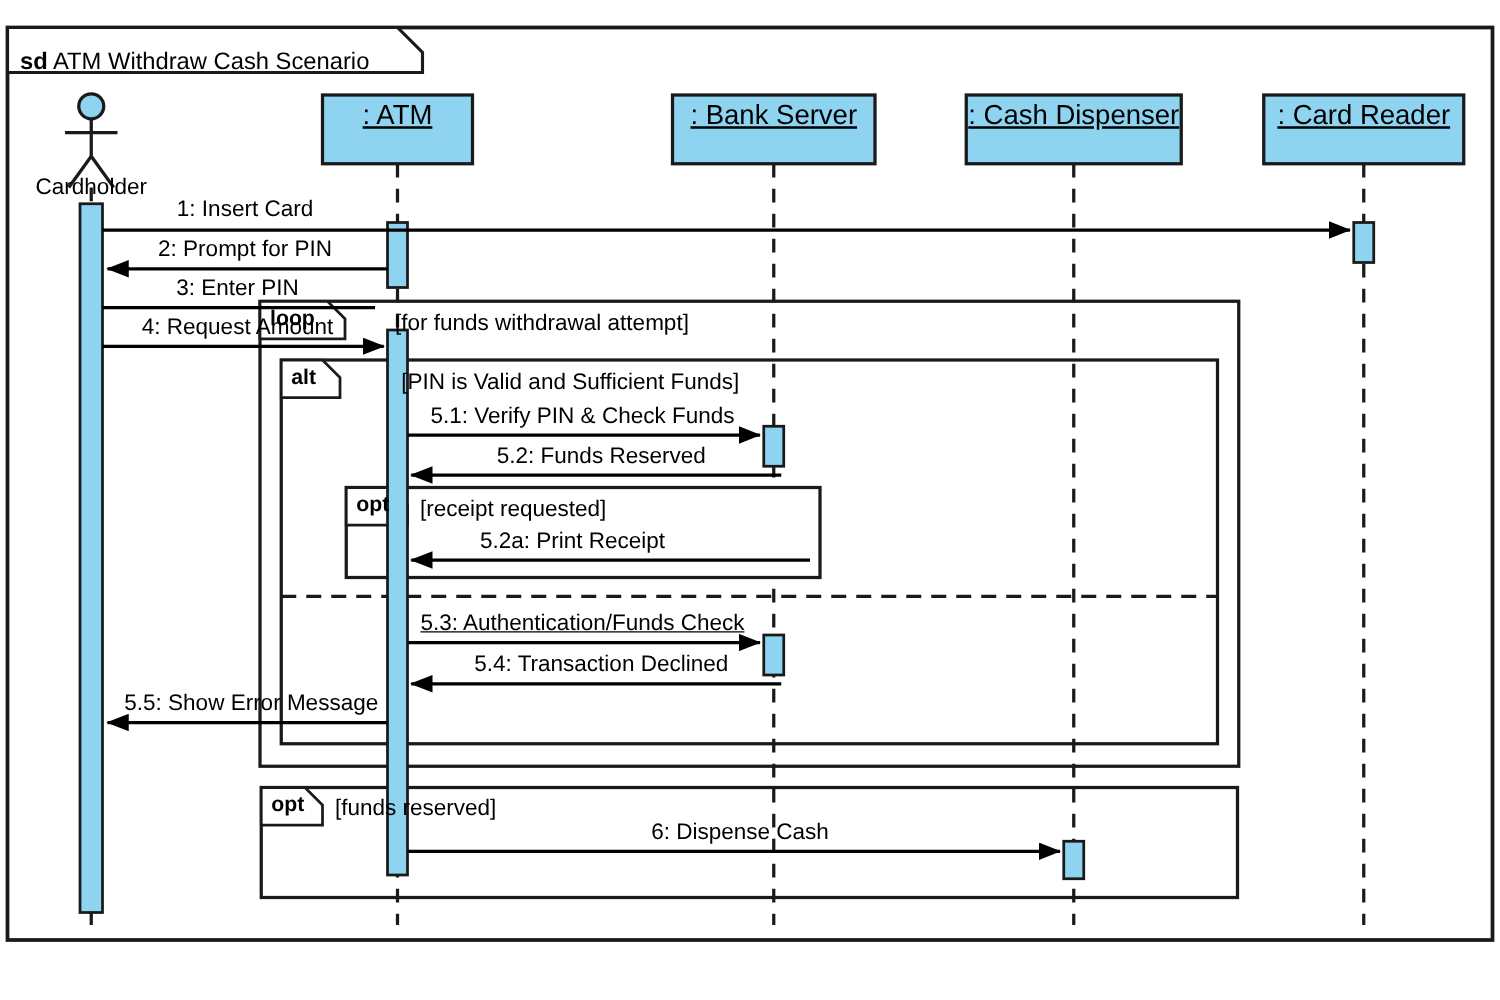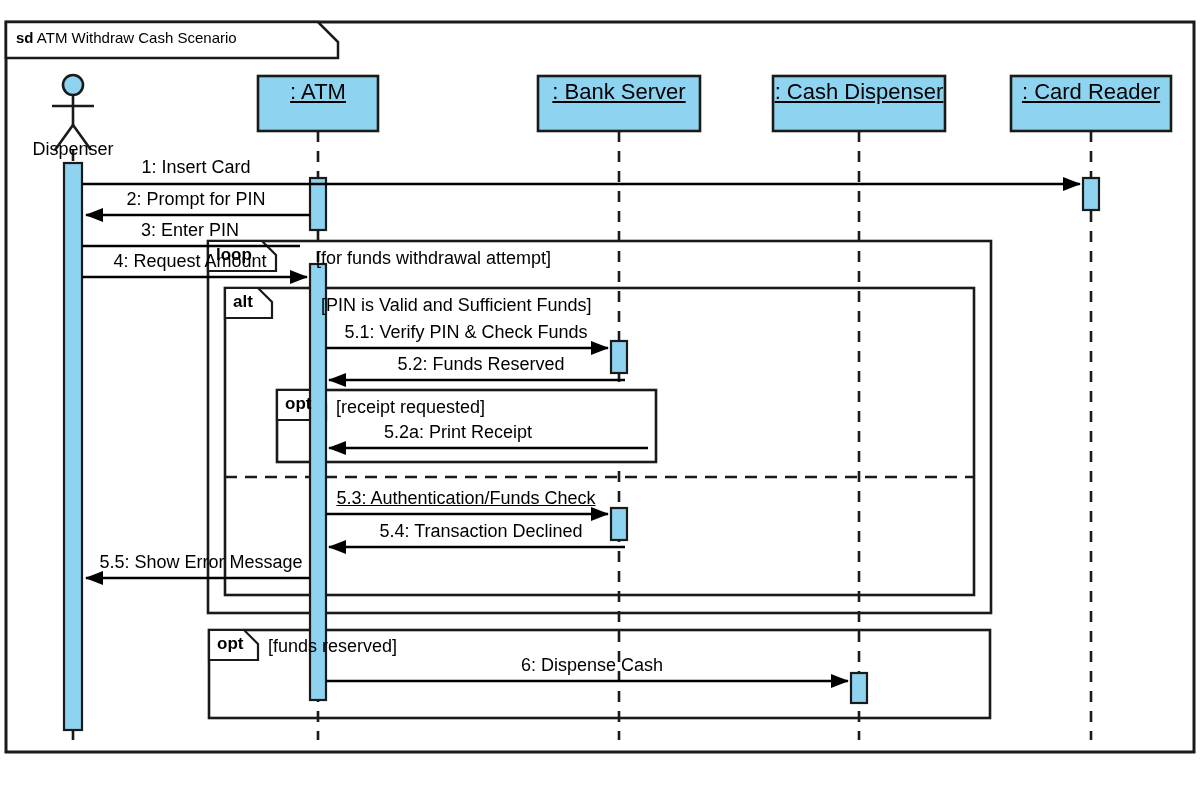--- a/index.html
+++ b/index.html
@@ -1,20 +1,20 @@
 <!DOCTYPE html>
 <html><head>
 <meta charset="utf-8">
 <style>
   html,body{margin:0;padding:0;background:#ffffff;}
   body{font-family:"Liberation Sans",sans-serif;}
   #stage{position:relative;width:1200px;height:800px;background:#ffffff;overflow:hidden;}
   .svg-layer{position:absolute;left:0;top:0;width:1200px;height:800px;}
   .lbl{position:absolute;font-family:"Liberation Sans",sans-serif;color:#000;white-space:nowrap;line-height:1;}
-  .frame-title{font-size:15px;}
+  .frame-title{font-size:19px;margin-top:10px;}
   .frame-title b{font-weight:bold;}
   .ll-name{font-size:22px;text-decoration:underline;text-align:left;}
   .actor-name{font-size:18px;}
   .msg{font-size:18px;}
   .guard{font-size:18px;}
   .op{font-size:17px;font-weight:bold;}
   .ctr{transform:translateX(-50%);}
 </style>
 </head>
 <body>
@@ -103,21 +103,21 @@
       <line x1="310" y1="578" x2="86" y2="578" marker-end="url(#solidArrowL)"></line>
       <line x1="326" y1="681" x2="848" y2="681" marker-end="url(#solidArrow)"></line>
     </g>
   </svg>
 
   <div class="lbl frame-title" style="left:16px;top:30px;">
     <b>sd</b>
     <span>ATM Withdraw Cash Scenario</span>
   </div>
 
-  <div class="lbl actor-name ctr" style="left:73px;top:140px;">Dispenser</div>
+  <div class="lbl actor-name ctr" style="left:73px;top:140px;">Cardholder</div>
 
   <div class="lbl ll-name ctr" style="left:318px;top:81px;">: ATM</div>
   <div class="lbl ll-name ctr" style="left:619px;top:81px;">: Bank Server</div>
   <div class="lbl ll-name ctr" style="left:859px;top:81px;">: Cash Dispenser</div>
   <div class="lbl ll-name ctr" style="left:1091px;top:81px;">: Card Reader</div>
 
   <div class="lbl op" style="left:216px;top:246px;">loop</div>
   <div class="lbl op" style="left:233px;top:293px;">alt</div>
   <div class="lbl op" style="left:285px;top:395px;">opt</div>
   <div class="lbl op" style="left:217px;top:635px;">opt</div>

